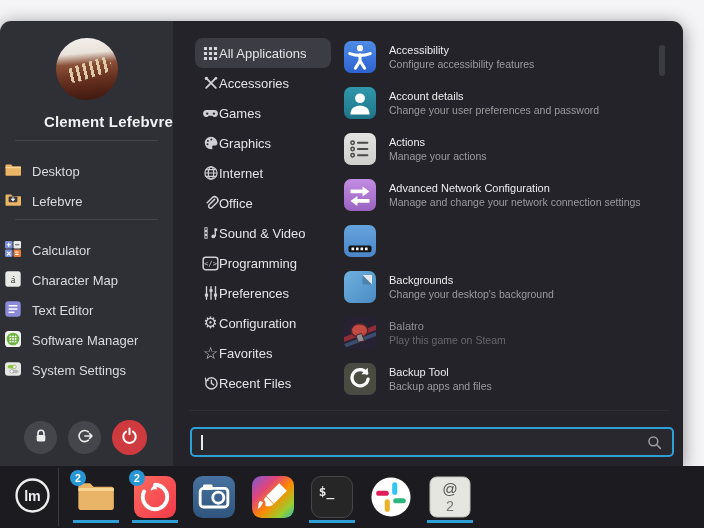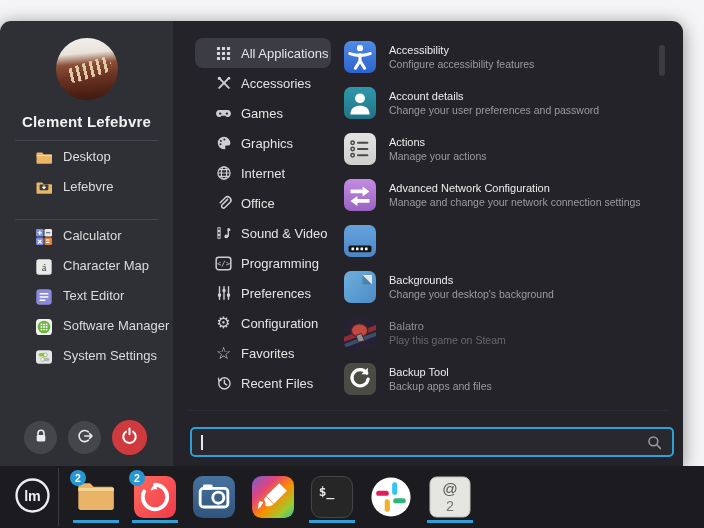--- a/index.html
+++ b/index.html
@@ -8,31 +8,31 @@
   
   .menu{position:absolute;left:0;top:21px;width:683px;height:445px;display:flex;
         border-radius:11px 11px 0 0;overflow:hidden;box-shadow:0 3px 18px rgba(0,0,0,.45)}
   .sidebar{width:173px;flex:none;background:#2f2f36;position:relative}
   .main{flex:1;background:#232329;position:relative}
   
   .avatar{width:62px;height:62px;border-radius:50%;margin:17px auto 0;position:relative;overflow:hidden;
           background:linear-gradient(175deg,#f4f1ee 0%,#e9e2d9 26%,#8a4f38 42%,#6b3323 62%,#4e2114 85%,#3a180e 100%)}
   .avatar:after{content:"";position:absolute;left:10px;top:24px;width:46px;height:16px;transform:rotate(-18deg);
           background:repeating-linear-gradient(95deg,transparent 0 4px,#ead9b4 4px 7px);border-radius:8px;opacity:.9}
-  .user-name{margin-top:13px;text-align:center;color:#f1f1f3;font-size:15px;font-weight:bold;letter-spacing:.2px}
+  .user-name{margin-top:13px;text-align:right;color:#f1f1f3;font-size:15px;font-weight:bold;letter-spacing:.2px}
   .sb-divider{height:1px;background:#45454d;margin:10px 15px 8px}
-  .sb-item{display:flex;align-items:flex-start;gap:10px;height:30px;padding-left:35px;color:#dbdbdd;font-size:13px;cursor:default}
+  .sb-item{display:flex;align-items:flex-end;gap:10px;height:30px;padding-left:4px;color:#dbdbdd;font-size:13px;cursor:default}
   .sb-item .ic{width:18px;height:18px;flex:none;display:flex;align-items:center;justify-content:center}
   .sb-item .ic svg{display:block}
   .session{position:absolute;bottom:11px;left:24px;display:flex;align-items:center;gap:11px}
   .round-btn{width:33px;height:33px;border-radius:50%;background:#45454c;display:flex;align-items:center;justify-content:center}
   .round-btn.accent{width:35px;height:35px}
   
   .categories{position:absolute;left:22px;top:17px;width:136px}
-  .cat-row{display:flex;align-items:center;gap:9px;height:30px;padding:0 20px;border-radius:8px;color:#e4e4e6;font-size:13px;white-space:nowrap}
+  .cat-row{display:flex;align-items:center;height:30px;padding:0 7px;border-radius:8px;color:#e4e4e6;font-size:13px;white-space:nowrap}
   .cat-row.selected{background:#3c3c45}
   .cat-row .ic{width:17px;height:17px;flex:none;display:flex;align-items:center;justify-content:center;color:#cfcfd3}
   .glyph{font-family:"DejaVu Sans",sans-serif;font-size:16px;line-height:1;color:#cfcfd3}
   
   .applist{position:absolute;left:171px;top:13px;width:318px}
   .app-row{display:flex;align-items:center;gap:13px;height:46px}
   .tile{width:32px;height:32px;border-radius:7px;flex:none;overflow:hidden}
   .tile svg{display:block;width:32px;height:32px}
   .app-title{font-size:11px;color:#ededef;line-height:1.15}
   .app-sub{font-size:10.5px;color:#9c9c9f;margin-top:2px;line-height:1.1}

